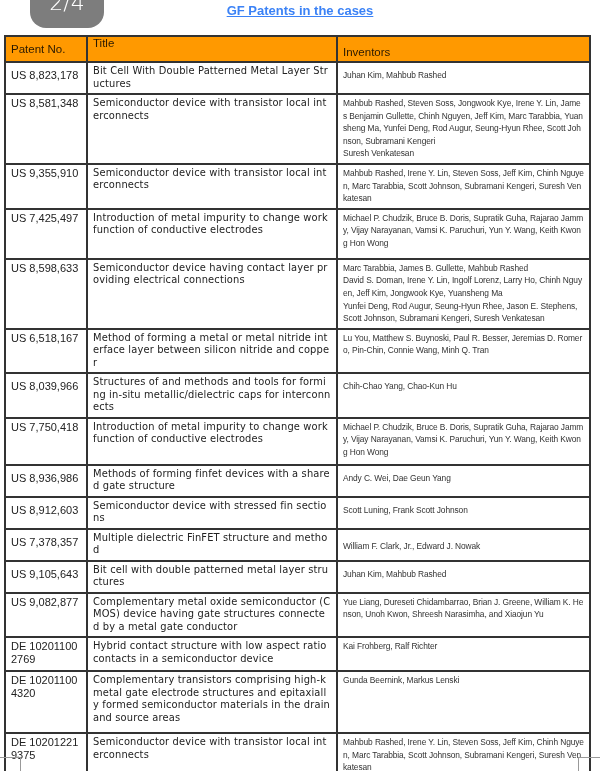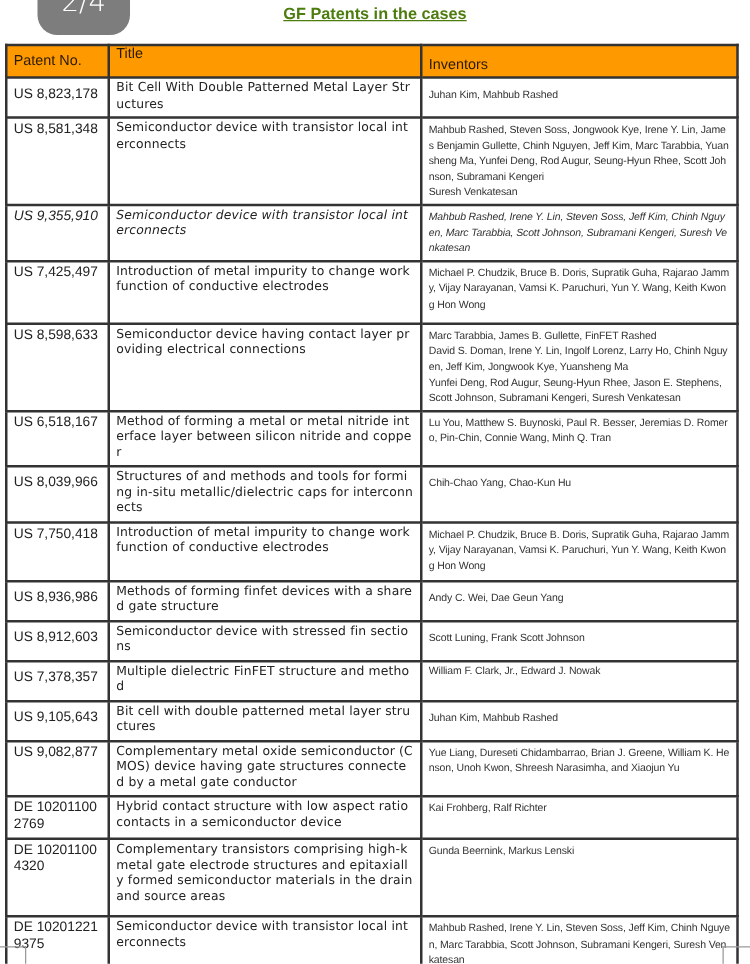--- a/index.html
+++ b/index.html
@@ -6,21 +6,21 @@
   body { width: 600px; height: 771px; position: relative; overflow: hidden; font-family: "Liberation Sans", sans-serif; color: #222; }
 
   .page-badge {
     position: absolute; left: 30px; top: -12px; width: 74px; height: 40px;
     background: #7d7d7d; border-radius: 0 0 16px 16px;
     color: #fff; font-size: 22px; text-align: center; line-height: 30px; padding-top: 0;
     font-family: "DejaVu Sans", sans-serif; font-weight: 300;
   }
   .doc-title {
     position: absolute; left: 0; width: 600px; top: 3px; text-align: center;
-    font-size: 13px; font-weight: bold; text-decoration: underline; color: #4d7c0f;
+    font-size: 13px; font-weight: bold; text-decoration: underline; color: #3b82f6;
   }
 
   table.patents {
     position: absolute; left: 4px; top: 35px; width: 585px;
     border-collapse: collapse; table-layout: fixed;
   }
   table.patents col.c1 { width: 82px; }
   table.patents col.c2 { width: 250px; }
   table.patents col.c3 { width: 253px; }
   table.patents th, table.patents td {
@@ -65,34 +65,34 @@
         <td class="pn" style="padding-top: 6px;">US 8,823,178</td>
         <td class="ti" style="padding-top: 2px;">Bit Cell With Double Patterned Metal Layer Structures</td>
         <td class="inv" style="white-space: pre-line; padding-top: 6px;">Juhan Kim, Mahbub Rashed</td>
       </tr>
       <tr style="height: 64px;">
         <td class="pn">US 8,581,348</td>
         <td class="ti">Semiconductor device with transistor local interconnects</td>
         <td class="inv" style="white-space: pre-line;">Mahbub Rashed, Steven Soss, Jongwook Kye, Irene Y. Lin, James Benjamin Gullette, Chinh Nguyen, Jeff Kim, Marc Tarabbia, Yuansheng Ma, Yunfei Deng, Rod Augur, Seung-Hyun Rhee, Scott Johnson, Subramani Kengeri
 Suresh Venkatesan</td>
       </tr>
-      <tr style="height: 44px; font-style: italic;">
+      <tr style="height: 44px;">
         <td class="pn">US 9,355,910</td>
         <td class="ti">Semiconductor device with transistor local interconnects</td>
         <td class="inv" style="white-space: pre-line;">Mahbub Rashed, Irene Y. Lin, Steven Soss, Jeff Kim, Chinh Nguyen, Marc Tarabbia, Scott Johnson, Subramani Kengeri, Suresh Venkatesan</td>
       </tr>
       <tr style="height: 50px;">
         <td class="pn">US 7,425,497</td>
         <td class="ti">Introduction of metal impurity to change workfunction of conductive electrodes</td>
         <td class="inv" style="white-space: pre-line;">Michael P. Chudzik, Bruce B. Doris, Supratik Guha, Rajarao Jammy, Vijay Narayanan, Vamsi K. Paruchuri, Yun Y. Wang, Keith Kwong Hon Wong</td>
       </tr>
       <tr style="height: 70px;">
         <td class="pn">US 8,598,633</td>
         <td class="ti">Semiconductor device having contact layer providing electrical connections</td>
-        <td class="inv" style="white-space: pre-line;">Marc Tarabbia, James B. Gullette, FinFET Rashed
+        <td class="inv" style="white-space: pre-line;">Marc Tarabbia, James B. Gullette, Mahbub Rashed
 David S. Doman, Irene Y. Lin, Ingolf Lorenz, Larry Ho, Chinh Nguyen, Jeff Kim, Jongwook Kye, Yuansheng Ma
 Yunfei Deng, Rod Augur, Seung-Hyun Rhee, Jason E. Stephens, Scott Johnson, Subramani Kengeri, Suresh Venkatesan</td>
       </tr>
       <tr style="height: 34px;">
         <td class="pn">US 6,518,167</td>
         <td class="ti">Method of forming a metal or metal nitride interface layer between silicon nitride and copper</td>
         <td class="inv" style="white-space: pre-line;">Lu You, Matthew S. Buynoski, Paul R. Besser, Jeremias D. Romero, Pin-Chin, Connie Wang, Minh Q. Tran</td>
       </tr>
       <tr style="height: 28px;">
         <td class="pn" style="padding-top: 6px;">US 8,039,966</td>
@@ -110,21 +110,21 @@
         <td class="inv" style="white-space: pre-line; padding-top: 6px;">Andy C. Wei, Dae Geun Yang</td>
       </tr>
       <tr style="height: 21px;">
         <td class="pn" style="padding-top: 6px;">US 8,912,603</td>
         <td class="ti" style="padding-top: 2px;">Semiconductor device with stressed fin sections</td>
         <td class="inv" style="white-space: pre-line; padding-top: 6px;">Scott Luning, Frank Scott Johnson</td>
       </tr>
       <tr style="height: 22px;">
         <td class="pn" style="padding-top: 6px;">US 7,378,357</td>
         <td class="ti" style="padding-top: 2px; margin-left: 13px;">Multiple dielectric FinFET structure and method</td>
-        <td class="inv" style="white-space: pre-line; padding-top: 0; margin-top: 18px;">William F. Clark, Jr., Edward J. Nowak</td>
+        <td class="inv" style="white-space: pre-line; padding-top: 10px; margin-top: 18px;">William F. Clark, Jr., Edward J. Nowak</td>
       </tr>
       <tr style="height: 26px;">
         <td class="pn" style="padding-top: 6px; border-radius: 16px;">US 9,105,643</td>
         <td class="ti" style="padding-top: 2px;">Bit cell with double patterned metal layer structures</td>
         <td class="inv" style="white-space: pre-line; padding-top: 6px;">Juhan Kim, Mahbub Rashed</td>
       </tr>
       <tr style="height: 44px;">
         <td class="pn">US 9,082,877</td>
         <td class="ti">Complementary metal oxide semiconductor (CMOS) device having gate structures connected by a metal gate conductor</td>
         <td class="inv" style="white-space: pre-line;">Yue Liang, Dureseti Chidambarrao, Brian J. Greene, William K. Henson, Unoh Kwon, Shreesh Narasimha, and Xiaojun Yu</td>

